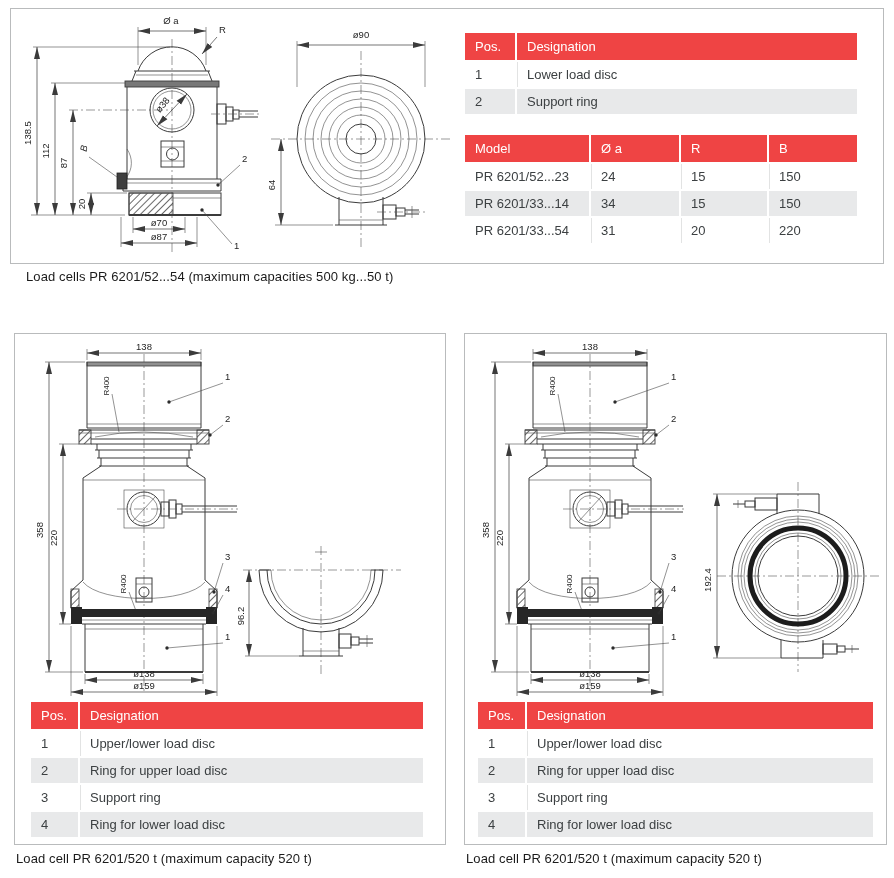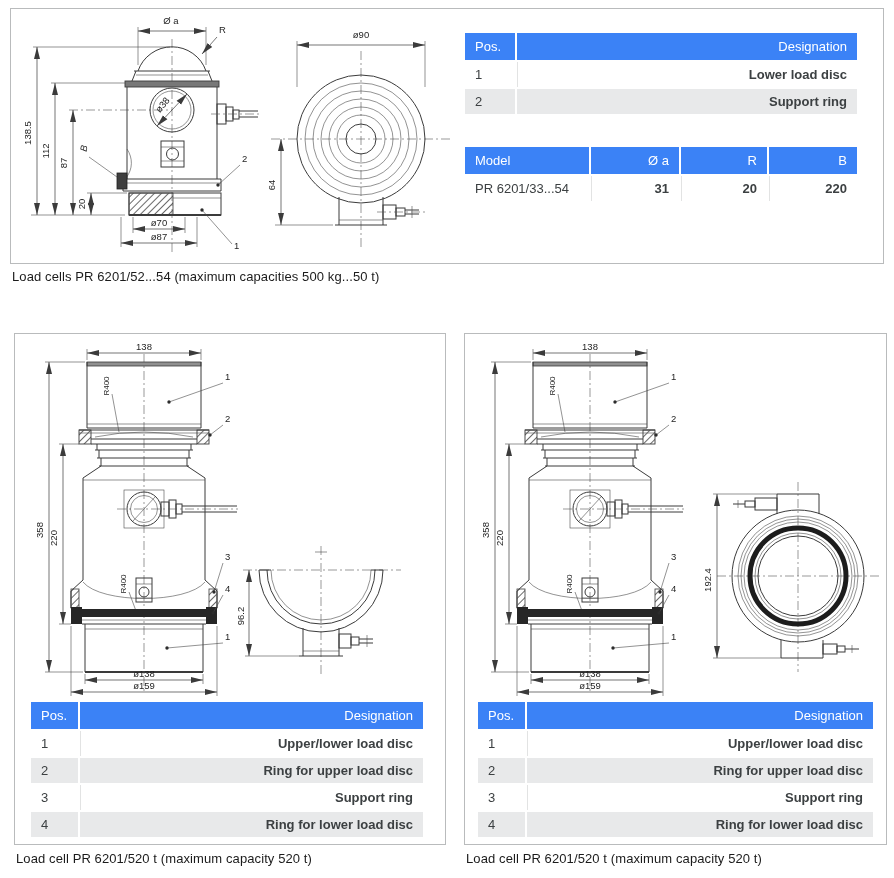--- a/index.html
+++ b/index.html
@@ -3,24 +3,24 @@
 <meta charset="utf-8">
 <style>
   html,body { margin:0; padding:0; background:#ffffff; }
   body { font-family:"Liberation Sans", sans-serif; color:#1f1f1f; }
   #page { position:relative; width:894px; height:878px; background:#fff; overflow:hidden; }
   .panel { position:absolute; border:1px solid #b9bbbc; background:#fff; }
   .caption { position:absolute; font-size:13px; color:#1b1b1b; letter-spacing:0.1px; }
   .abs { position:absolute; }
 
   table.t { border-collapse:separate; border-spacing:2px; font-size:13px; color:#3c4042; table-layout:fixed; }
-  table.t th { background:#3b82f6; color:#ffffff; font-weight:400; text-align:left; padding:5px 10px; height:17px; overflow:hidden; white-space:nowrap; }
+  table.t th { background:#ef4444; color:#ffffff; font-weight:400; text-align:left; padding:5px 10px; height:17px; overflow:hidden; white-space:nowrap; }
   table.t td { padding:4px 10px; height:17px; background:#ffffff; overflow:hidden; white-space:nowrap; }
-  table.t td + td, table.t th + th { border-left:0;text-align:right; }
-  table.t td:not(:first-child) { box-shadow:inset 1px 0 0 #e2e3e3;font-weight:bold; }
+  table.t td + td, table.t th + th { border-left:0; }
+  table.t td:not(:first-child) { box-shadow:inset 1px 0 0 #e2e3e3; }
   table.t tr.alt td { background:#e8e9ea; box-shadow:none; }
 
   svg { display:block; }
   .s  { stroke:#3b3b3b; stroke-width:1; fill:none; }
   .st { stroke:#4a4a4a; stroke-width:0.6; fill:none; }
   .sd { stroke:#555555; stroke-width:0.6; fill:none; stroke-dasharray:9 3 2 3; }
   .dm { stroke:#3b3b3b; stroke-width:0.7; fill:none; }
   text.dt { font-family:"Liberation Sans", sans-serif; font-size:9.5px; fill:#1f1f1f; }
   text.sm { font-size:8px; }
   text.it { font-style:italic; }
@@ -180,45 +180,57 @@
         <td>1</td>
         <td>Lower load disc</td>
       </tr>
       <tr class="alt">
         <td>2</td>
         <td>Support ring</td>
       </tr>
     </tbody>
       </table>
 
-    <table class="t abs" style="left:452px; top:136px; width:396px;">
+    <table class="t abs" style="left:452px; top:124px; width:396px;">
       <colgroup>
           <col style="width:124px">
           <col style="width:88px">
           <col style="width:86px">
           <col>
         </colgroup>
       <tbody>
           <tr>
         <th>Model</th>
         <th>Ø a</th>
         <th>R</th>
         <th>B</th>
       </tr>
       <tr>
+        <td>PR 6201/52...23</td>
+        <td>24</td>
+        <td>15</td>
+        <td>150</td>
+      </tr>
+      <tr class="alt">
+        <td>PR 6201/33...14</td>
+        <td>34</td>
+        <td>15</td>
+        <td>150</td>
+      </tr>
+      <tr>
         <td>PR 6201/33...54</td>
         <td>31</td>
         <td>20</td>
         <td>220</td>
       </tr>
     </tbody>
       </table>
   </div>
 
-  <div class="caption" style="left:12px; top:269px;text-align:right;">Load cells PR 6201/52...54 (maximum capacities 500 kg...50 t)</div>
+  <div class="caption" style="left:26px; top:269px;text-align:right;">Load cells PR 6201/52...54 (maximum capacities 500 kg...50 t)</div>
 
   <div class="panel" style="left:14px; top:333px; width:430px; height:510px;">
 
     <svg class="abs" style="left:14px; top:6px;" width="210" height="358" viewBox="0 0 210 358">
       <defs>
         <marker id="ce" markerWidth="13" markerHeight="8" refX="12" refY="4" orient="auto" markerUnits="userSpaceOnUse">
             <path d="M0,1 L12,4 L0,7 Z" fill="#3b3b3b"></path>
           </marker>
         <marker id="cs" markerWidth="13" markerHeight="8" refX="1" refY="4" orient="auto" markerUnits="userSpaceOnUse">
             <path d="M13,1 L1,4 L13,7 Z" fill="#3b3b3b"></path>

